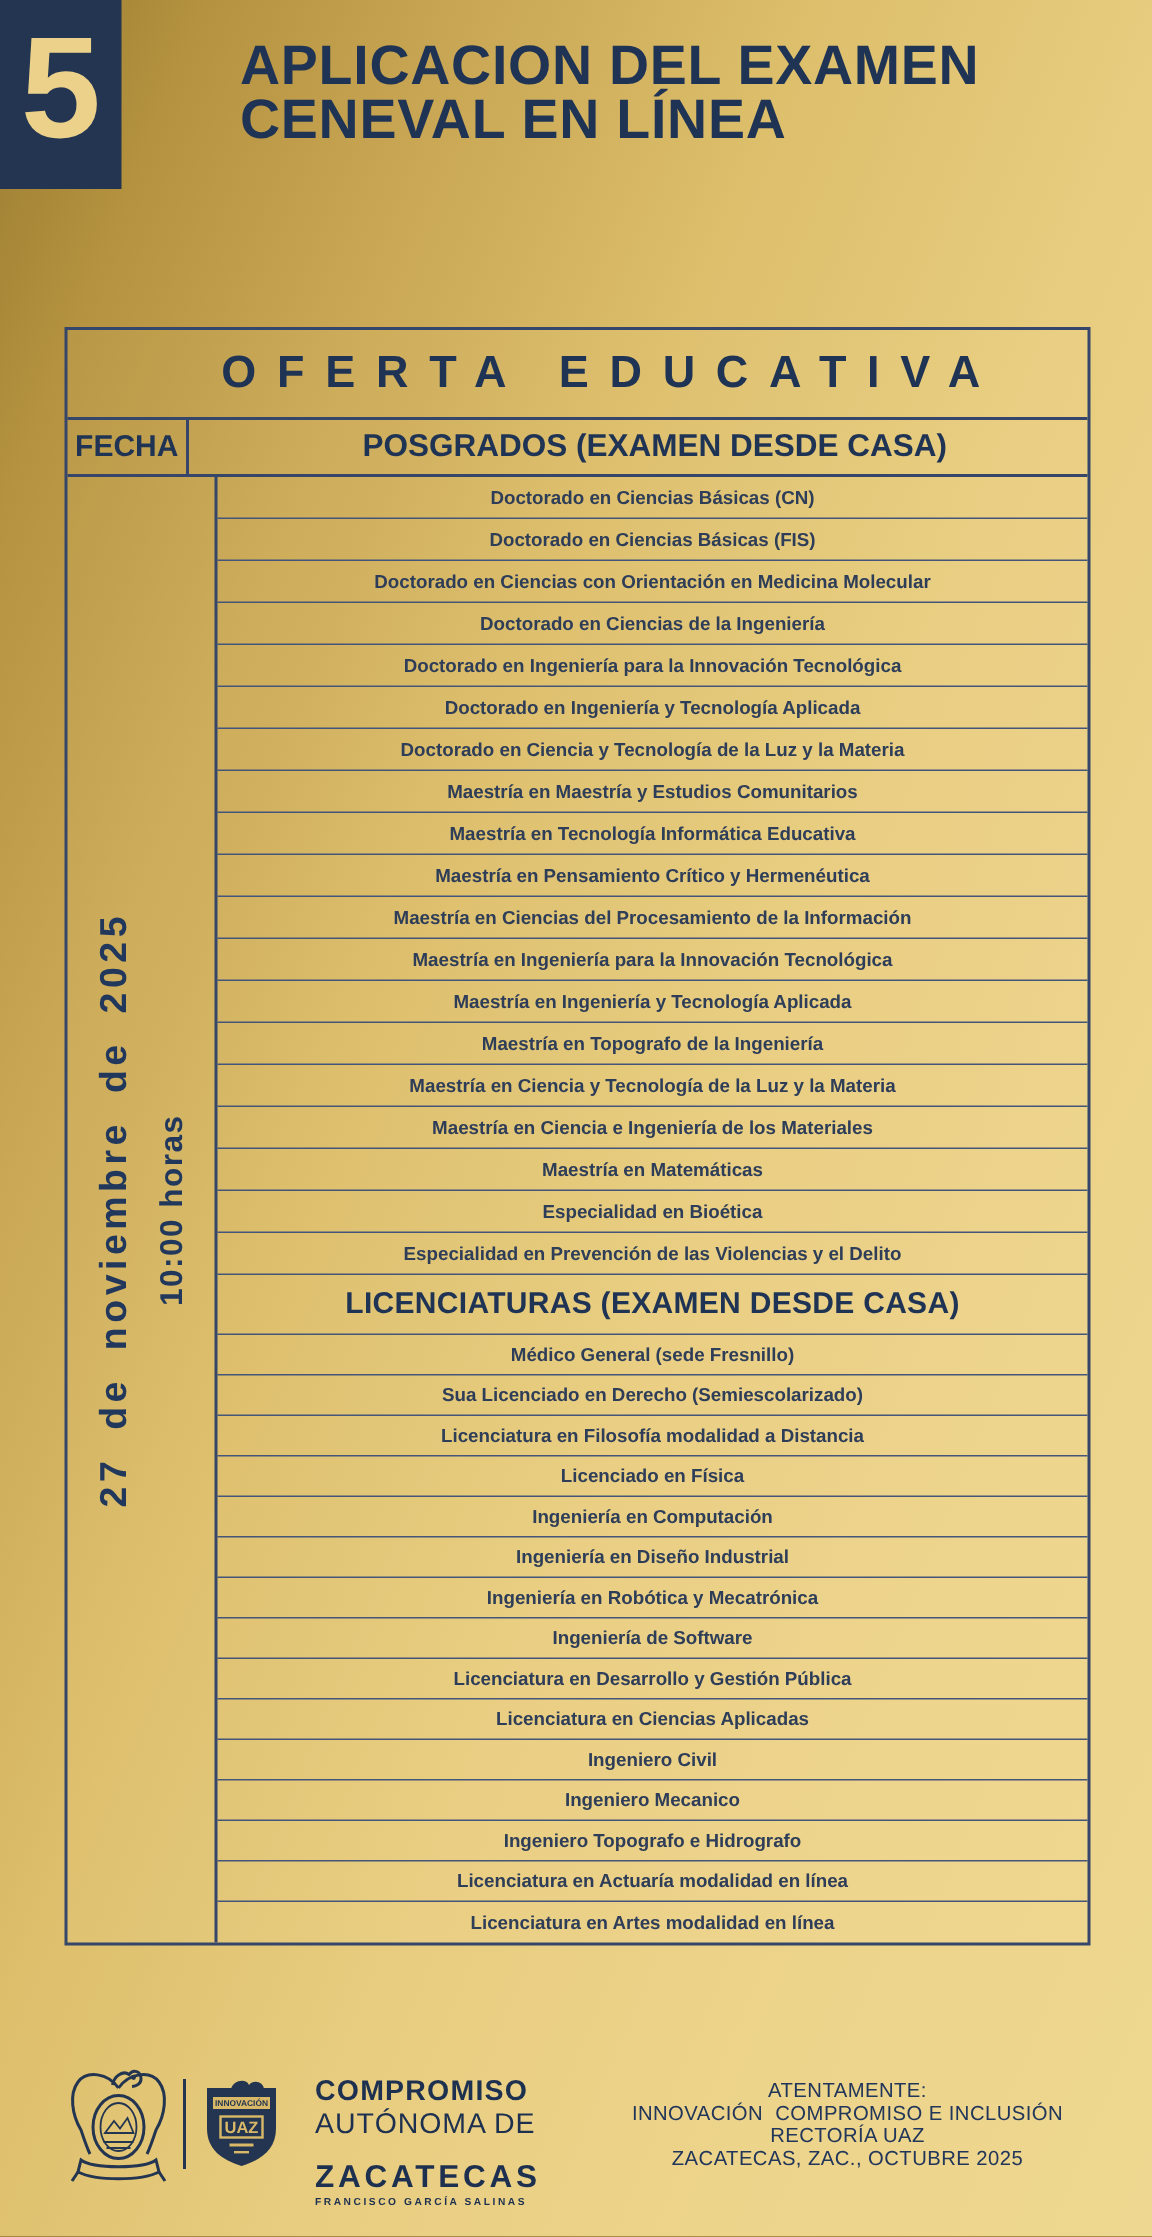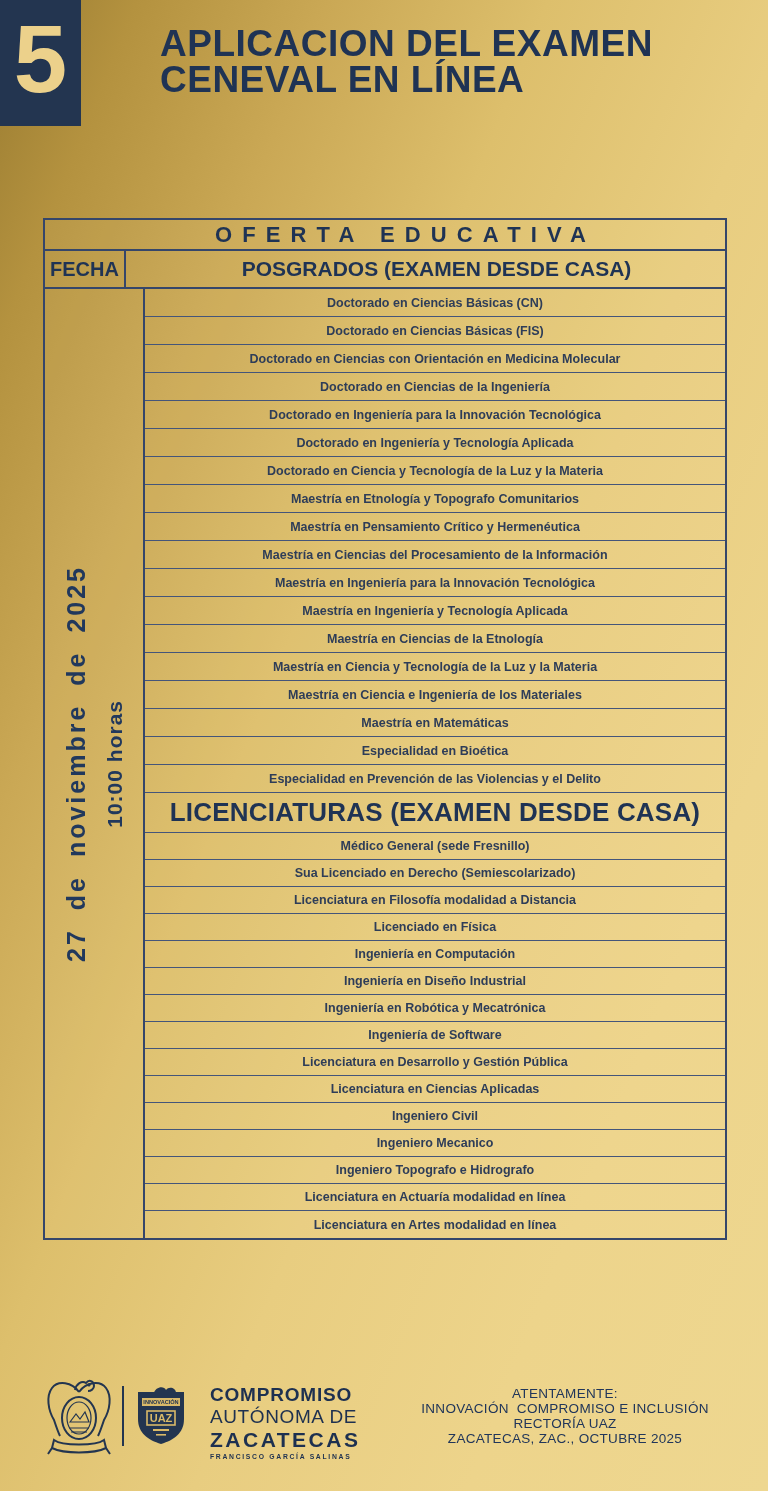--- a/index.html
+++ b/index.html
@@ -33,22 +33,22 @@
     line-height:36px; letter-spacing:.5px;
   }
 
   
   .offer-table {
     position:absolute; left:43px; top:218px; width:684px;
     border:2px solid #35466a;
     background:rgba(255,240,190,0.06);
   }
   .tbl-caption {
-    height:31px; display:flex; align-items:center; justify-content:center;
-    font-size:22px; font-weight:bold; letter-spacing:.46em; text-indent:.46em;
+    height:60px; display:flex; align-items:center; justify-content:center;
+    font-size:30px; font-weight:bold; letter-spacing:.46em; text-indent:.46em;
     color:#1f3354; border-bottom:2px solid #35466a; white-space:nowrap;padding-left:31px;
   }
   .colheads { display:flex; height:38px; border-bottom:2px solid #35466a; }
   .fecha-h {
     width:81px; border-right:2px solid #35466a;
     display:flex; align-items:center; justify-content:center;
     font-size:20px; font-weight:bold; color:#1f3354;
   }
   .pos-h {
     flex:1; display:flex; align-items:center; justify-content:center;
@@ -69,35 +69,35 @@
   .rows { flex:1; display:flex; flex-direction:column; }
   .row {
     height:28px; flex:0 0 auto;
     display:flex; align-items:center; justify-content:center;
     border-bottom:1px solid #44557a;
     font-size:12.5px; font-weight:bold; color:#2e3d58;
     text-align:center; padding:0 6px;
   }
   .row.lic { height:27px; }
   .row.section {
-    height:40px; font-size:26px; color:#1f3354; letter-spacing:.2px;
+    height:40px; font-size:20px; color:#1f3354; letter-spacing:.2px;
   }
   .row:last-child { border-bottom:none; }
 
   
   .arms { position:absolute; left:42px; top:1376px; }
   .logo-divider {
     position:absolute; left:122px; top:1386px;
     width:2px; height:60px; background:#233550;
   }
   .shield { position:absolute; left:134px; top:1385px; }
   .wordmark { position:absolute; left:210px; top:1385px; line-height:1; color:#1d3050; }
   .wm1 { font-size:19px; font-weight:bold; letter-spacing:.8px; }
   .wm2 { font-size:19px; font-weight:normal; letter-spacing:.6px; margin-top:3px; }
-  .wm3 { font-size:21px; font-weight:bold; letter-spacing:2.5px; margin-top:3px; }
+  .wm3 { font-size:21px; font-weight:bold; letter-spacing:2.5px; margin-top:15px; }
   .wm4 { font-size:6.8px; font-weight:bold; letter-spacing:1.7px; margin-top:4px; }
   .closing {
     position:absolute; left:400px; top:1386px; width:330px;
     text-align:center; font-size:13.5px; font-weight:normal;
     line-height:15px; color:#21365a; letter-spacing:.3px;
   }
 </style>
 </head>
 <body>
 
@@ -123,26 +123,27 @@
         <span class="v-text v-time">10:00 horas</span>
       </div>
       <div class="rows">
         <div class="row">Doctorado en Ciencias Básicas (CN)</div>
         <div class="row">Doctorado en Ciencias Básicas (FIS)</div>
         <div class="row">Doctorado en Ciencias con Orientación en Medicina Molecular</div>
         <div class="row">Doctorado en Ciencias de la Ingeniería</div>
         <div class="row">Doctorado en Ingeniería para la Innovación Tecnológica</div>
         <div class="row">Doctorado en Ingeniería y Tecnología Aplicada</div>
         <div class="row">Doctorado en Ciencia y Tecnología de la Luz y la Materia</div>
-        <div class="row">Maestría en Etnología y Topografo Comunitarios</div>
+        <div class="row">Maestría en Maestría y Estudios Comunitarios</div>
+        <div class="row">Maestría en Tecnología Informática Educativa</div>
         <div class="row">Maestría en Pensamiento Crítico y Hermenéutica</div>
         <div class="row">Maestría en Ciencias del Procesamiento de la Información</div>
         <div class="row">Maestría en Ingeniería para la Innovación Tecnológica</div>
         <div class="row">Maestría en Ingeniería y Tecnología Aplicada</div>
-        <div class="row">Maestría en Ciencias de la Etnología</div>
+        <div class="row">Maestría en Topografo de la Ingeniería</div>
         <div class="row">Maestría en Ciencia y Tecnología de la Luz y la Materia</div>
         <div class="row">Maestría en Ciencia e Ingeniería de los Materiales</div>
         <div class="row">Maestría en Matemáticas</div>
         <div class="row">Especialidad en Bioética</div>
         <div class="row">Especialidad en Prevención de las Violencias y el Delito</div>
         <div class="row section">LICENCIATURAS (EXAMEN DESDE CASA)</div>
         <div class="row lic">Médico General (sede Fresnillo)</div>
         <div class="row lic">Sua Licenciado en Derecho (Semiescolarizado)</div>
         <div class="row lic">Licenciatura en Filosofía modalidad a Distancia</div>
         <div class="row lic">Licenciado en Física</div>

